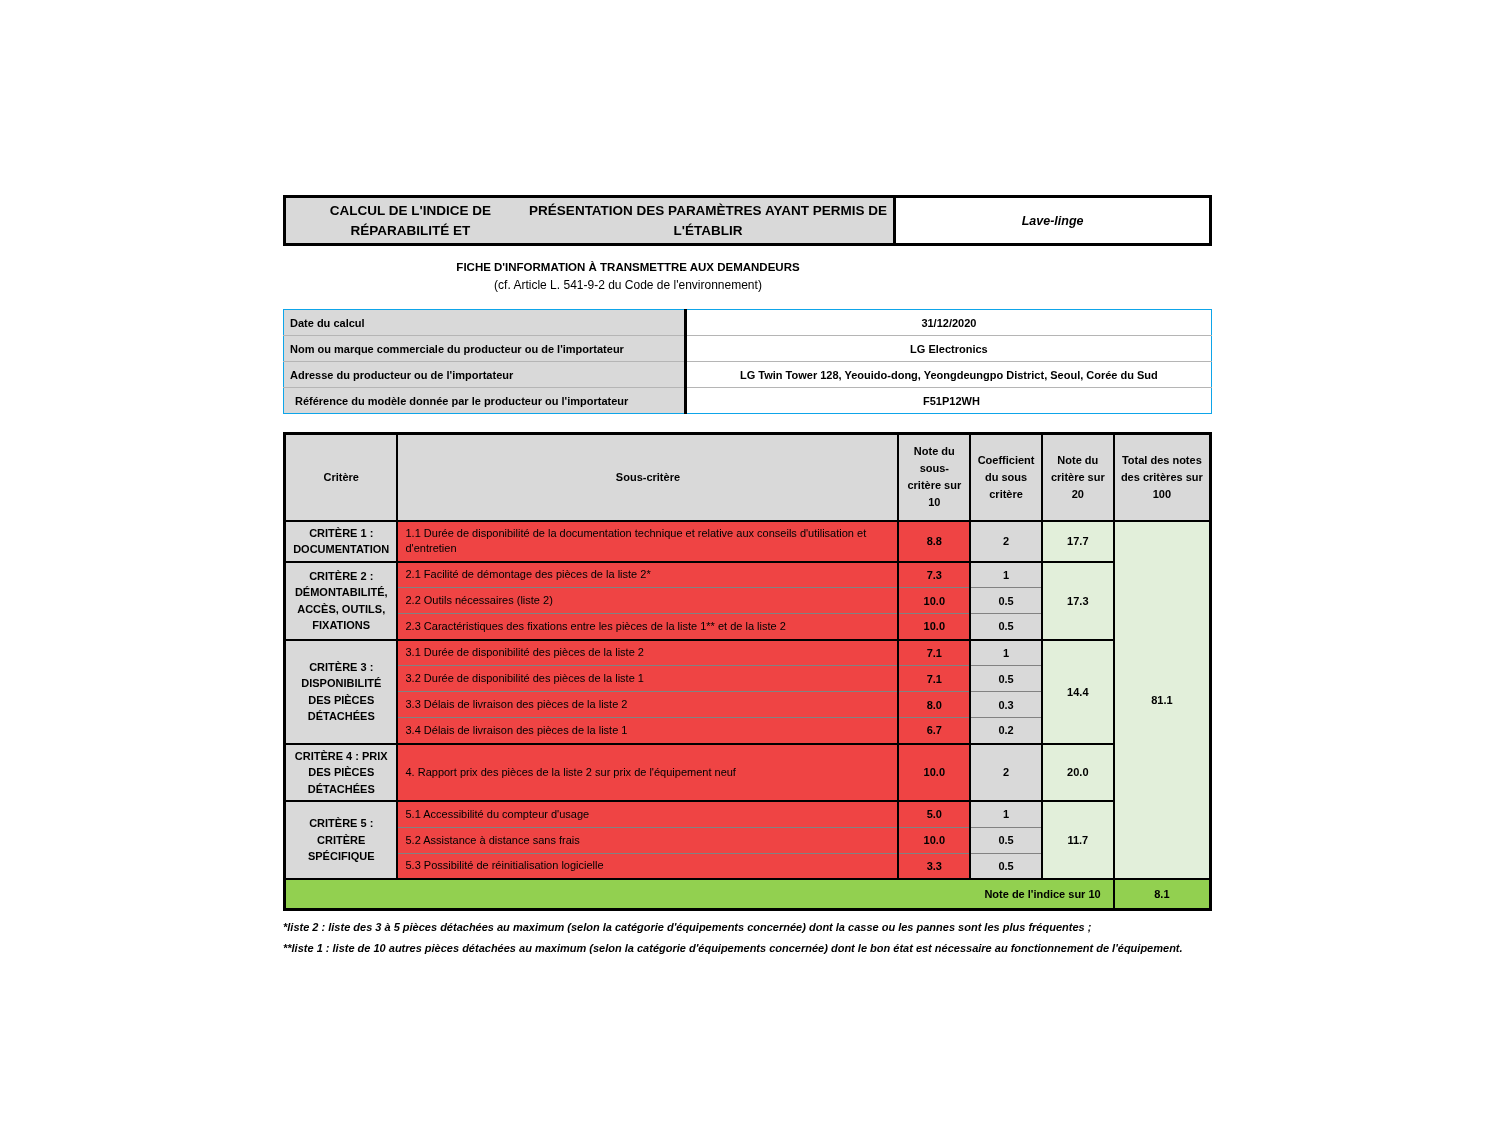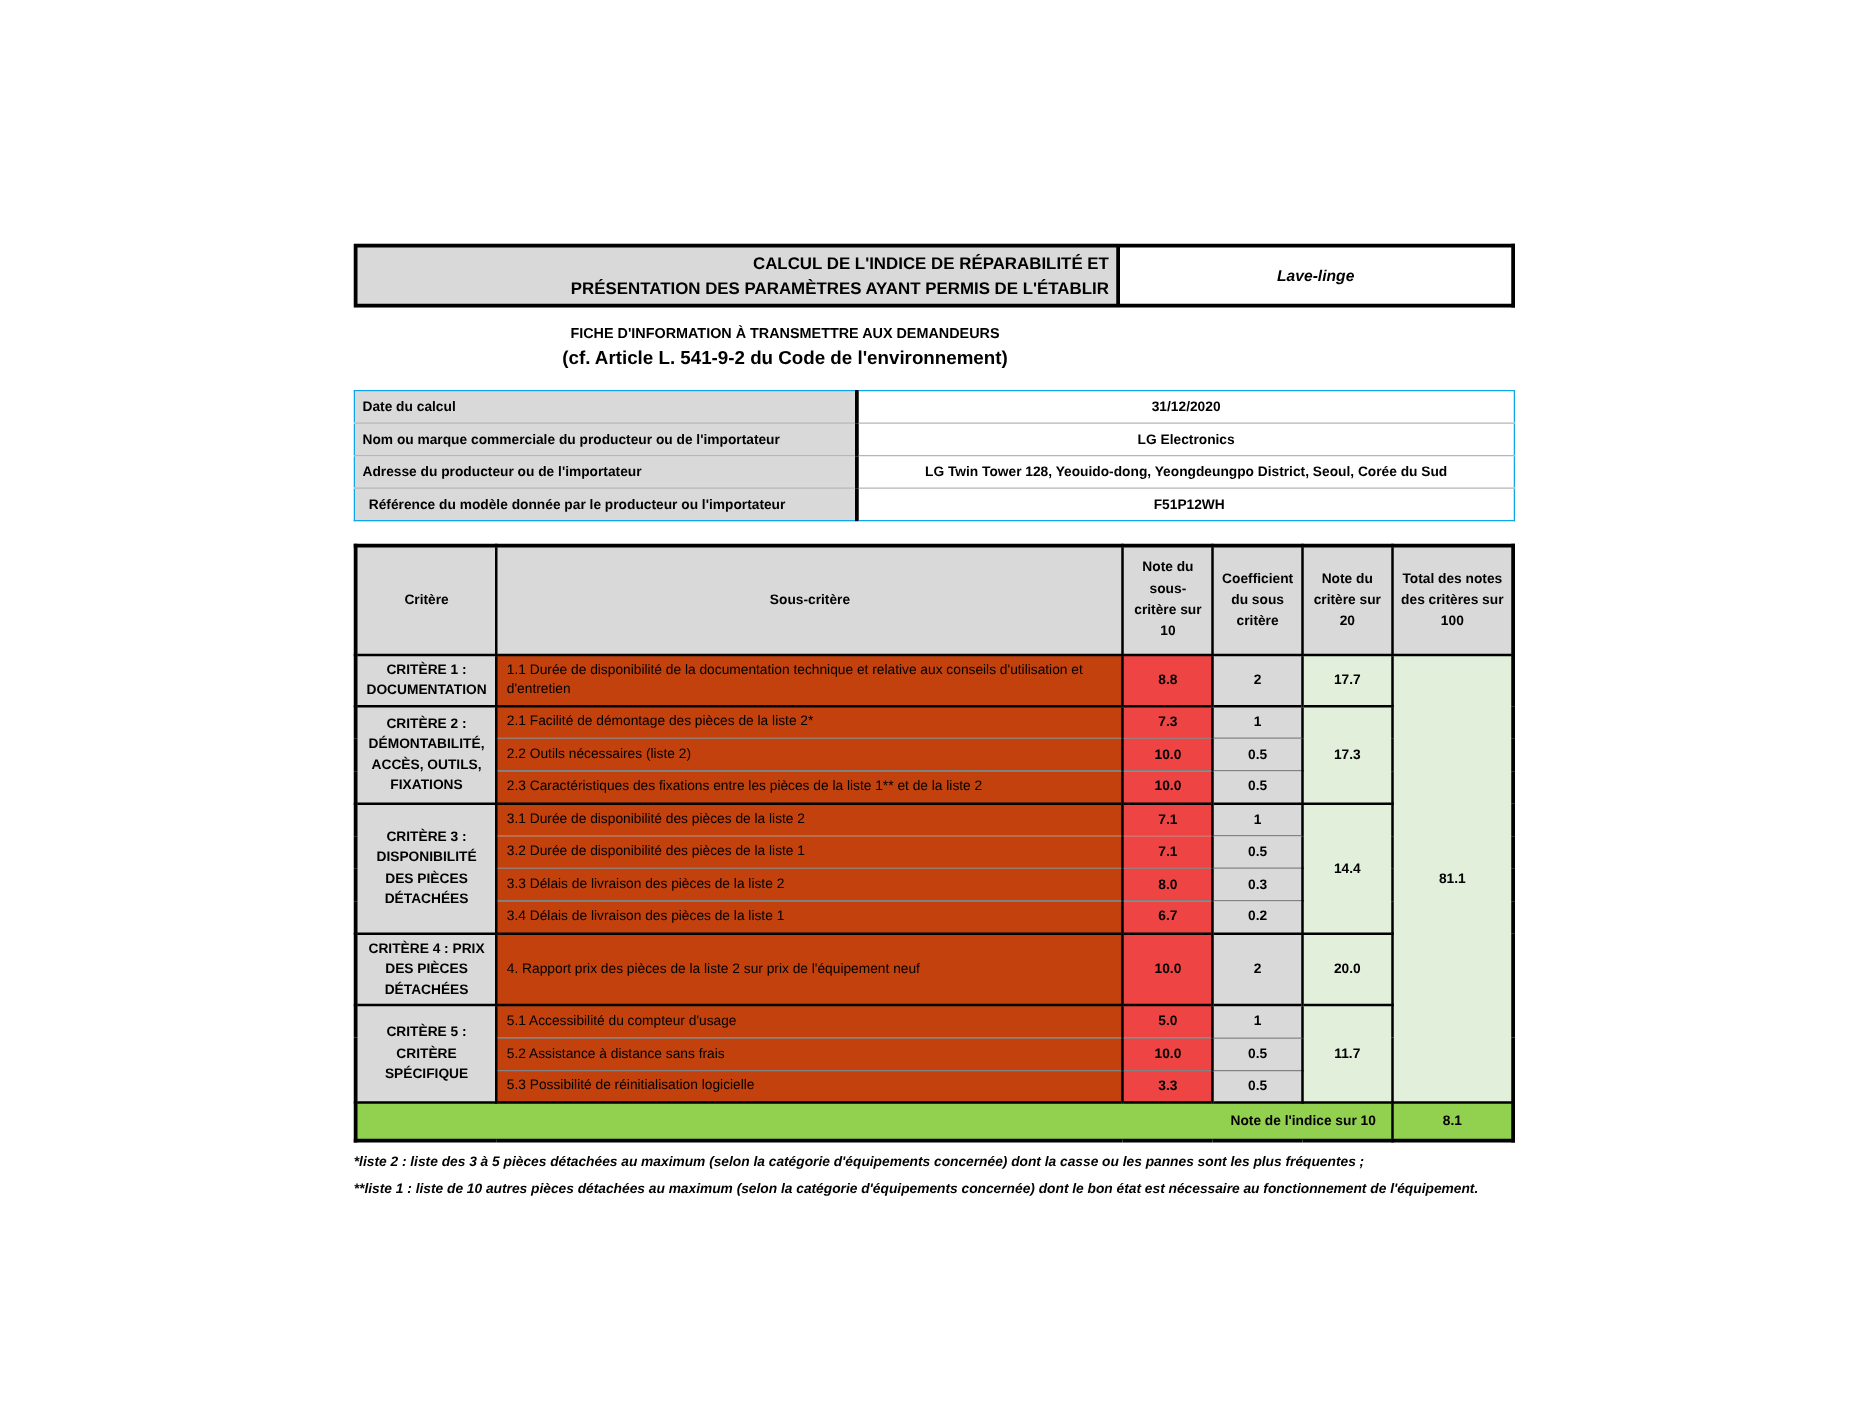--- a/index.html
+++ b/index.html
@@ -5,34 +5,34 @@
   * { margin:0; padding:0; box-sizing:border-box; }
   html,body { background:#ffffff; }
   body { font-family:"Liberation Sans", sans-serif; color:#000; }
   .page { position:relative; width:1500px; height:1125px; background:#fff; overflow:hidden; }
   .content { position:absolute; left:283px; top:195px; width:929px; }
 
   
   .header-row { display:flex; width:100%; }
   .title-box {
     flex:0 0 66%; background:#d9d9d9; border:3px solid #000;
-    display:flex; flex-direction:column; justify-content:center; align-items:flex-end;
+    display:flex; justify-content:center; align-items:flex-start;
     min-height:42px; padding:3px 6px; text-align:center;
     font-weight:bold; font-size:13.5px; line-height:1.45;
   }
   .product-box {
     flex:1; background:#fff; border:3px solid #000; border-left:none;
     display:flex; justify-content:center; align-items:center;
     font-weight:bold; font-style:italic; font-size:12.5px; text-align:center;
   }
 
   
   .subtitle { width:690px; margin-top:15px; text-align:center; }
   .subtitle-line1 { font-weight:bold; font-size:11.5px; }
-  .subtitle-line2 { font-weight:bold; font-size:15px; margin-top:5px;text-align:center; }
+  .subtitle-line2 { font-weight:normal; font-size:12px; margin-top:5px;text-align:center; }
 
   
   table.info { width:100%; border-collapse:collapse; margin-top:17px; border:1px solid #0ea5e9; }
   table.info td { font-size:11px; height:26px; vertical-align:middle; }
   table.info td.ilabel {
     width:43.3%; background:#d9d9d9; font-weight:bold; text-align:left;
     padding:2px 6px; border-right:3px solid #000; border-bottom:1px solid #b5b5b5;
   }
   table.info td.ivalue {
     background:#fff; font-weight:bold; text-align:center;
@@ -46,21 +46,21 @@
     background:#d9d9d9; font-weight:bold; font-size:11px; line-height:1.55;
     border:2px solid #000; vertical-align:middle; text-align:center; padding:4px;
   }
   table.criteria thead tr { height:87px; }
   table.criteria td { font-size:11px; vertical-align:middle; }
   td.crit {
     background:#d9d9d9; font-weight:bold; text-align:center;
     border:2px solid #000; padding:3px 4px; line-height:1.5;
   }
   td.sub {
-    background:#c2410c; text-align:left; padding:3px 7px; height:26px; line-height:1.35;
+    background:#ef4444; text-align:left; padding:3px 7px; height:26px; line-height:1.35;
     border-left:2px solid #000; border-right:2px solid #000;
     border-top:1px solid #828282; border-bottom:1px solid #828282;
   }
   td.s10 {
     background:#ef4444; font-weight:bold; text-align:center; height:26px;
     border-left:2px solid #000; border-right:2px solid #000;
     border-top:1px solid #828282; border-bottom:1px solid #828282;
   }
   td.coef {
     background:#d9d9d9; font-weight:bold; text-align:center; height:26px;

